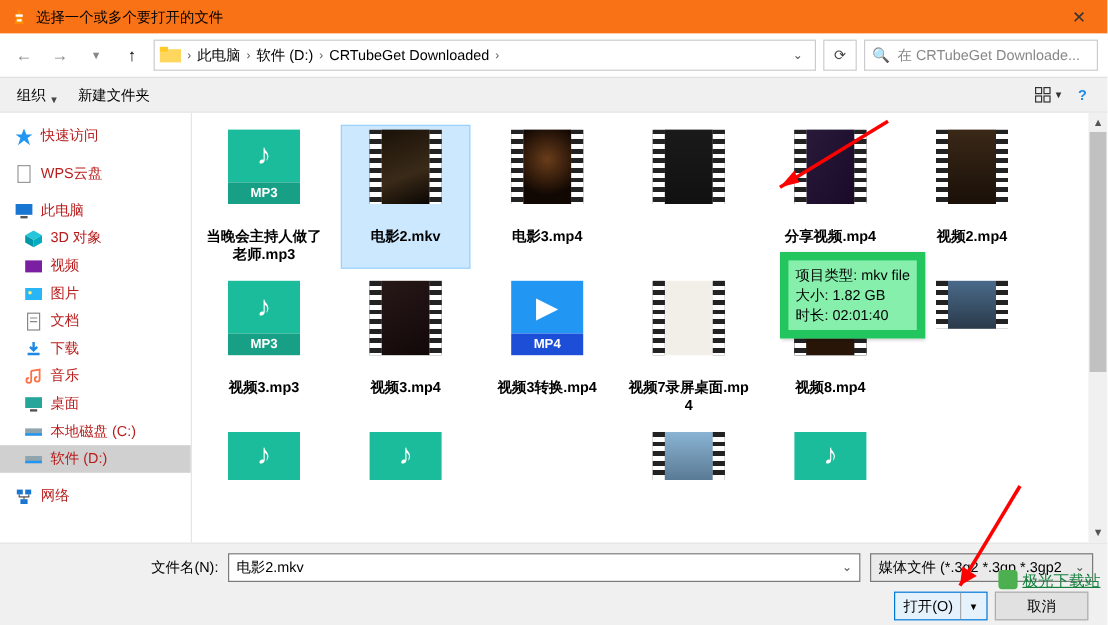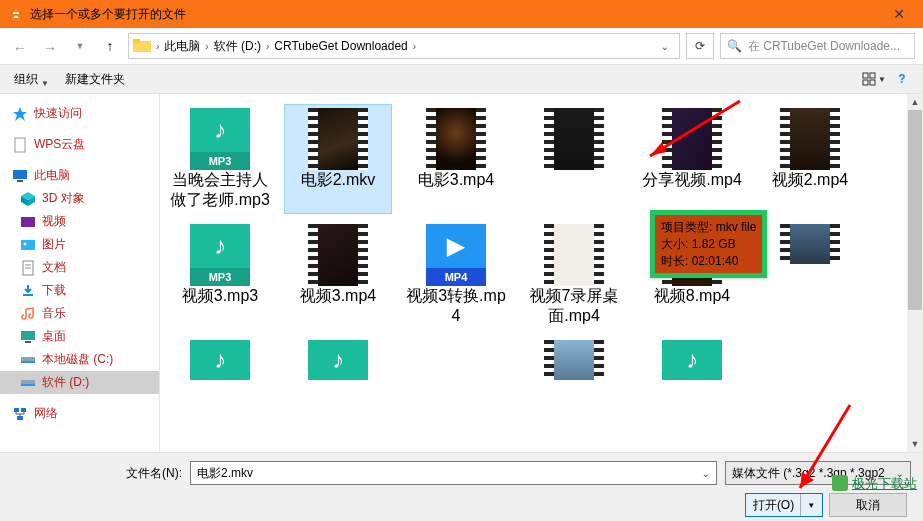--- a/index.html
+++ b/index.html
@@ -50,24 +50,24 @@
 .thumb.film::after { right: -10px; }
 .thumb-inner { width: 100%; height: 100%; }
 .mp3-badge { width: 76px; height: 62px; background: #fff; display: flex; flex-direction: column; align-items: center; justify-content: flex-start; }
 .mp3-top { width: 60px; height: 44px; background: #1abc9c; display: flex; align-items: center; justify-content: center; color: #fff; font-size: 24px; }
 .mp3-bot { width: 60px; height: 18px; background: #17a085; color: #fff; font-size: 11px; font-weight: bold; display: flex; align-items: center; justify-content: center; }
 .mp4-badge .mp3-top { background: #2196f3; }
 .mp4-badge .mp3-bot { background: #1d4ed8; }
 .phone-thumb { width: 48px; height: 68px; background: #fff; border: 1px solid #ccc; padding: 2px; }
 .phone-head { height: 12px; background: #3f51b5; }
 .phone-body { height: 52px; background: linear-gradient(#ff7043 0 18px, #f5f5f5 18px 100%); }
-.fname { font-size: 16px; color: #000; text-align: center; margin-top: 0; line-height: 1.25; word-break: break-all; max-width: 106px; }
-
-
-.tooltip { position: absolute; background: #c2410c; border: 5px solid #22c55e; padding: 4px 6px; font-size: 12px; line-height: 1.4; left: 490px; top: 116px; box-shadow: 1px 1px 3px rgba(0,0,0,0.2); z-index: 5; }
+.fname { font-size: 12px; color: #000; text-align: center; margin-top: 20px; line-height: 1.25; word-break: break-all; max-width: 106px; font-weight: bold; }
+
+
+.tooltip { position: absolute; background: #86efac; border: 7px solid #22c55e; padding: 4px 6px; font-size: 12px; line-height: 1.4; left: 490px; top: 116px; box-shadow: 1px 1px 3px rgba(0,0,0,0.2); z-index: 5; }
 
 
 .bottom { border-top: 1px solid #e1e1e1; background: #f0f0f0; padding: 8px 12px 10px; }
 .brow { display: flex; align-items: center; gap: 8px; margin-bottom: 8px; }
 .blabel { font-size: 12px; text-align: right; width: 70px; margin-left: 100px; }
 .fname-input { flex: 1; height: 24px; border: 1px solid #7a7a7a; background: #fff; padding: 0 6px; font-size: 12px; display: flex; align-items: center; justify-content: space-between; }
 .filter-select { width: 186px; height: 24px; border: 1px solid #7a7a7a; background: #eaeaea; font-size: 12px; display: flex; align-items: center; padding: 0 6px; justify-content: space-between; }
 .btnrow { display: flex; justify-content: flex-end; gap: 6px; padding-right: 4px; }
 .btn { min-width: 78px; height: 24px; border: 1px solid #adadad; background: #e1e1e1; font-size: 12px; display: flex; align-items: center; justify-content: center; gap: 4px; }
 .btn.primary { border: 1px solid #0078d7; background: #e5f1fb; }

